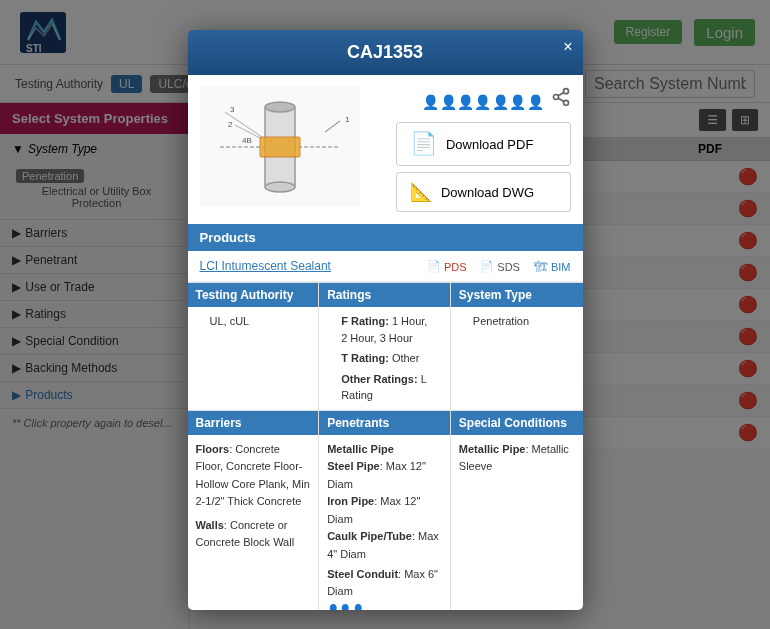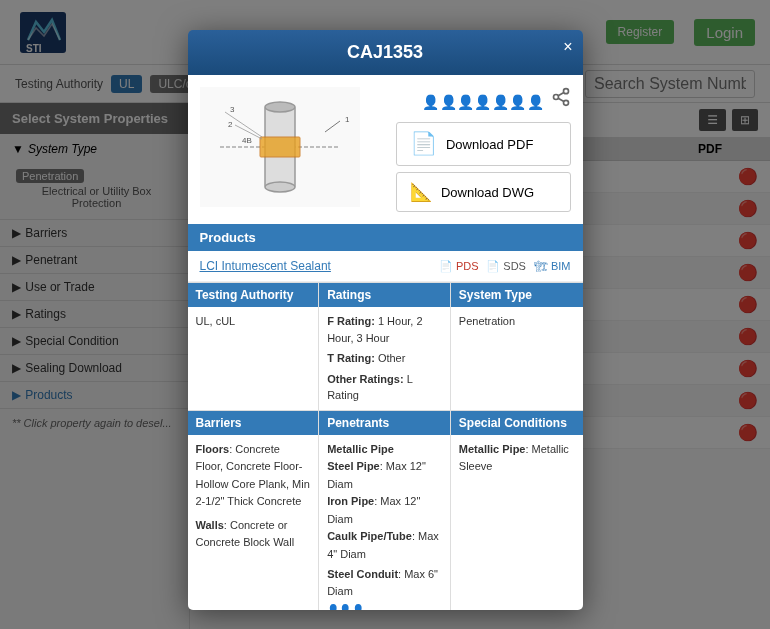--- a/index.html
+++ b/index.html
@@ -2,37 +2,37 @@
 <html><head>
   <meta charset="utf-8">
   <style>
     * { box-sizing: border-box; margin: 0; padding: 0; }
     body { font-family: Arial, sans-serif; font-size: 13px; background: #e8e8e8; width: 770px; height: 629px; overflow: hidden; position: relative; }
 
     
     .header { background: #fff; height: 65px; display: flex; align-items: center; padding: 0 15px; border-bottom: 1px solid #ddd; }
     .logo { width: 55px; height: 50px; display: flex; align-items: center; justify-content: center; }
     .logo svg { width: 50px; height: 45px; }
-    .header-right { margin-left: auto; display: flex; align-items: center; gap: 20px; }
+    .header-right { margin-left: auto; display: flex; align-items: center; gap: 12px; }
     .btn-register { background: #5cb85c; color: white; border: none; padding: 5px 12px; border-radius: 3px; cursor: pointer; font-size: 12px; }
     .btn-login { background: #5cb85c; color: white; border: none; padding: 5px 12px; border-radius: 3px; cursor: pointer; font-size: 15px; }
 
     
     .nav-bar { background: #fff; height: 38px; display: flex; align-items: center; padding: 0 15px; border-bottom: 1px solid #ddd; gap: 8px; }
     .nav-label { font-size: 12px; color: #555; }
     .nav-tag { background: #337ab7; color: white; padding: 2px 8px; border-radius: 3px; font-size: 12px; cursor: pointer; }
     .nav-tag.alt { background: #777; }
     .search-input { margin-left: auto; padding: 4px 8px; border: 1px solid #ccc; border-radius: 3px; width: 170px; font-size: 16px; color: #aaa; }
 
     
     .main { display: flex; height: calc(629px - 103px); }
 
     
     .sidebar { width: 190px; background: #f5f5f5; border-right: 1px solid #ddd; flex-shrink: 0; overflow-y: auto; }
-    .sidebar-title { background: #737373; color: white; padding: 8px 12px; font-size: 13px; font-weight: bold; }
+    .sidebar-title { background: #be185d; color: white; padding: 8px 12px; font-size: 13px; font-weight: bold; }
     .sidebar-section { border-bottom: 1px solid #ddd; }
     .sidebar-section-header { padding: 8px 12px; font-size: 12px; cursor: pointer; display: flex; align-items: center; gap: 4px; }
     .sidebar-subsection { padding: 4px 12px 8px 16px; }
     .sidebar-item-label { font-size: 11px; color: #555; padding: 2px 0; text-align: center; }
     .sidebar-badge { background: #777; color: white; padding: 1px 6px; border-radius: 3px; font-size: 11px; display: inline-block; }
     .sidebar-group { padding: 6px 12px; border-bottom: 1px solid #ddd; cursor: pointer; font-size: 12px; color: #333; display: flex; align-items: center; gap: 4px; }
     .sidebar-group.active { color: #337ab7; }
     .sidebar-note { padding: 8px 12px; font-size: 11px; color: #666; font-style: italic; }
 
     
@@ -57,32 +57,32 @@
     .modal-diagram { width: 160px; flex-shrink: 0; }
     .modal-diagram svg { width: 160px; height: 120px; }
     .modal-actions { flex: 1; display: flex; flex-direction: column; gap: 6px; align-items: flex-end; }
     .share-btn { background: none; border: none; cursor: pointer; color: #777; font-size: 20px; margin-bottom: 4px; }
     .action-btn { background: white; border: 1px solid #ccc; padding: 8px 14px; border-radius: 3px; cursor: pointer; font-size: 13px; width: 175px; display: flex; align-items: center; gap: 8px; font-weight: normal; }
     .pdf-btn-icon { color: #c0392b; font-size: 20px; }
     .dwg-btn-icon { color: #337ab7; font-size: 14px; }
 
     
     .modal-products-header { background: #337ab7; color: white; padding: 6px 12px; font-size: 13px; font-weight: bold; }
-    .product-row { padding: 8px 12px; display: flex; align-items: center; gap: 8px; border-bottom: 1px solid #eee; font-size: 12px; }
+    .product-row { padding: 8px 12px; display: flex; align-items: flex-end; gap: 14px; border-bottom: 1px solid #eee; font-size: 12px; }
     .product-name { color: #337ab7; text-decoration: underline; cursor: pointer; flex: 1; }
     .product-link { color: #c0392b; font-size: 11px; cursor: pointer; display: flex; align-items: center; gap: 3px; }
     .product-link.sds { color: #555; }
     .product-link.bim { color: #337ab7; }
 
     
     .details-grid { display: grid; grid-template-columns: 1fr 1fr 1fr; gap: 0; border-top: 1px solid #ddd; }
     .detail-col { border-right: 1px solid #ddd; }
     .detail-col:last-child { border-right: none; }
     .detail-col-header { background: #337ab7; color: white; padding: 5px 8px; font-size: 12px; font-weight: bold; }
-    .detail-col-body { padding: 6px 8px; font-size: 11px; color: #333; line-height: 1.5; }
+    .detail-col-body { padding: 6px 22px; font-size: 11px; color: #333; line-height: 1.5; }
 
     
     .lower-grid { display: grid; grid-template-columns: 1fr 1fr 1fr; border-top: 1px solid #ddd; }
     .lower-col { border-right: 1px solid #ddd; }
     .lower-col:last-child { border-right: none; }
     .lower-col-header { background: #337ab7; color: white; padding: 5px 8px; font-size: 12px; font-weight: bold; }
     .lower-col-body { padding: 6px 8px; font-size: 11px; color: #333; line-height: 1.6; }
     .lower-col-body strong { font-weight: bold; text-align: right; }
   </style>
 </head>
@@ -141,21 +141,21 @@
     <div class="sidebar-group">
       <span>▶</span>
       <span>Ratings</span>
     </div>
     <div class="sidebar-group">
       <span>▶</span>
       <span>Special Condition</span>
     </div>
     <div class="sidebar-group">
       <span>▶</span>
-      <span>Sealing Download</span>
+      <span>Backing Methods</span>
     </div>
     <div class="sidebar-group active">
       <span>▶</span>
       <span>Products</span>
     </div>
 
     <div class="sidebar-note">** Click property again to desel...</div>
   </div>
 
   <div class="content">

